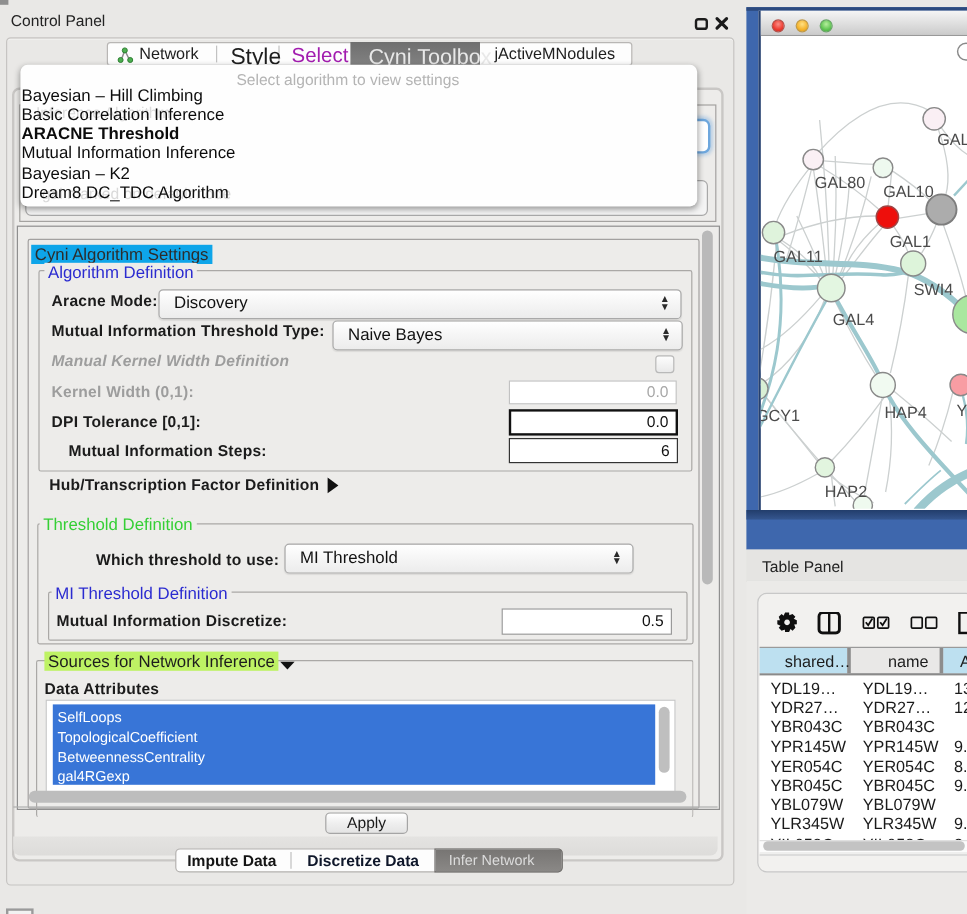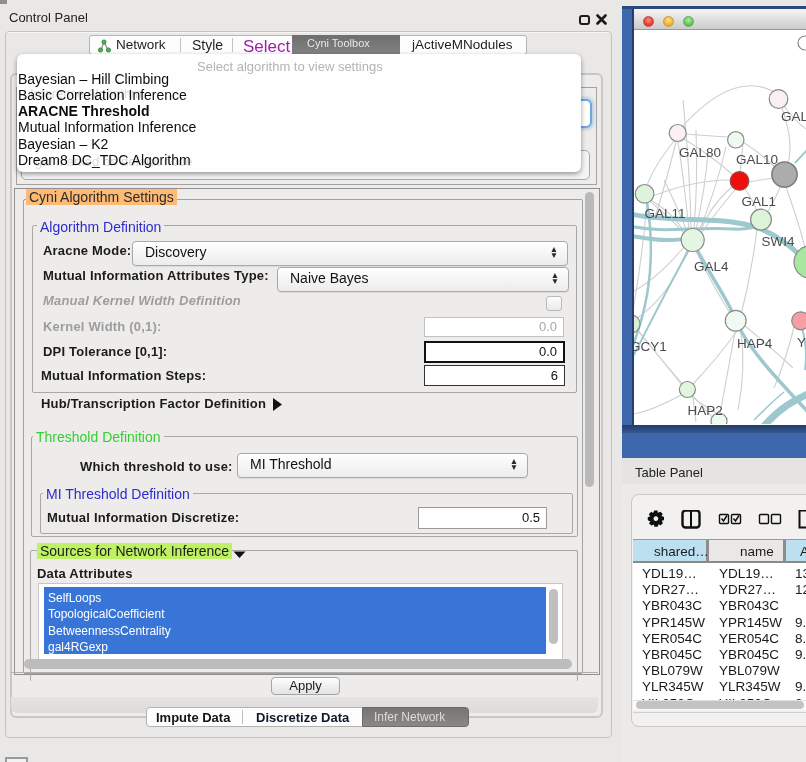--- a/index.html
+++ b/index.html
@@ -45,68 +45,68 @@
 <div class="abs" style="left:180px;top:38px;width:1px;height:14px;background:#c2c2c2;"></div>
 <div class="abs" style="left:232px;top:38px;width:1px;height:14px;background:#c2c2c2;"></div>
 <svg class="abs" style="left:97px;top:39px;" width="15" height="14" viewBox="0 0 15 14">
  <line x1="4" y1="11" x2="7" y2="3" stroke="#8a8a8a" stroke-width="1.2"></line>
  <line x1="7" y1="3" x2="11" y2="11" stroke="#8a8a8a" stroke-width="1.2"></line>
  <circle cx="7" cy="3" r="2.1" fill="#4caf50" stroke="#2e7d32" stroke-width=".8"></circle>
  <circle cx="3.5" cy="11" r="2.1" fill="#4caf50" stroke="#2e7d32" stroke-width=".8"></circle>
  <circle cx="11.5" cy="11" r="2.1" fill="#4caf50" stroke="#2e7d32" stroke-width=".8"></circle>
 </svg>
 <div class="abs" style="left:116px;top:37px;font-size:13.5px;color:#1e1e1e;">Network</div>
-<div class="abs" style="left:192px;top:37px;font-size:14px;color:#1e1e1e;">Style</div>
+<div class="abs" style="left:192px;top:37px;font-size:19px;color:#1e1e1e;">Style</div>
 <div class="abs" style="left:243px;top:37px;font-size:17px;color:#a21caf;">Select</div>
-<div class="abs" style="left:307px;top:37px;font-size:11px;color:#e8e8e8;">Cyni Toolbox</div>
+<div class="abs" style="left:307px;top:37px;font-size:18px;color:#e8e8e8;">Cyni Toolbox</div>
 <div class="abs" style="left:412px;top:37px;font-size:13.5px;color:#1e1e1e;">jActiveMNodules</div>
 
 <div class="abs" style="left:14px;top:188px;width:584px;height:485px;border:1px solid #8f8f8f;background:#EDECEA;"></div>
 
 <div class="gbox" style="left:23px;top:199px;width:558px;height:473px;border-color:#a3a1a0;"></div>
-<div class="gtitle" style="left:26px;top:189px;font-size:14px;color:#2c2c2c;background:#fdba74;">Cyni Algorithm Settings</div>
+<div class="gtitle" style="left:26px;top:204px;font-size:14px;color:#2c2c2c;background:#0ea5e9;">Cyni Algorithm Settings</div>
 
 <div class="gbox" style="left:32px;top:225px;width:543px;height:166px;"></div>
 <div class="gtitle" style="left:37px;top:219px;color:#2b2bd0;background:#EDECEA;">Algorithm Definition</div>
 <div class="lbl abs" style="left:43px;top:243px;">Aracne Mode:</div>
 <div class="combo" style="left:132px;top:241px;width:434px;height:23px;">
  <span class="ct">Discovery</span>
  <span class="arr" style="right:8px;top:5px;">▲<br>▼</span>
 </div>
-<div class="lbl abs" style="left:43px;top:268px;">Mutual Information Attributes Type:</div>
+<div class="lbl abs" style="left:43px;top:268px;">Mutual Information Threshold Type:</div>
 <div class="combo" style="left:277px;top:267px;width:290px;height:23px;">
  <span class="ct">Naive Bayes</span>
  <span class="arr" style="right:8px;top:5px;">▲<br>▼</span>
 </div>
 <div class="lbl abs dis" style="left:43px;top:293px;font-style:italic;">Manual Kernel Width Definition</div>
 <div class="abs" style="left:546px;top:296px;width:14px;height:13px;border:1px solid #b9b9b9;border-radius:3px;background:linear-gradient(#fdfdfd,#e9e9e9);"></div>
 <div class="lbl abs dis" style="left:43px;top:319px;">Kernel Width (0,1):</div>
 <div class="field" style="left:424px;top:317px;width:140px;height:20px;border:1px solid #c2c2c2;color:#a8a8a8;line-height:18px;">0.0</div>
 <div class="lbl abs" style="left:43px;top:344px;">DPI Tolerance [0,1]:</div>
 <div class="field" style="left:424px;top:341px;width:141px;height:22px;border:2px solid #111;line-height:18px;">0.0</div>
-<div class="lbl abs" style="left:41px;top:368px;">Mutual Information Steps:</div>
+<div class="lbl abs" style="left:57px;top:368px;">Mutual Information Steps:</div>
 <div class="field" style="left:424px;top:365px;width:141px;height:21px;border:1px solid #333;line-height:19px;">6</div>
 
 <div class="lbl abs" style="left:41px;top:396px;">Hub/Transcription Factor Definition</div>
 <svg class="abs" style="left:271px;top:397px;" width="12" height="15">
     <path d="M2 1 L11 7.5 L2 14 Z" fill="#111"></path>
   </svg>
 
 <div class="gbox" style="left:31px;top:436px;width:545px;height:99px;"></div>
 <div class="gtitle" style="left:33px;top:429px;color:#35cf35;background:#EDECEA;">Threshold Definition</div>
 <div class="lbl abs" style="left:80px;top:459px;">Which threshold to use:</div>
 <div class="combo" style="left:237px;top:453px;width:289px;height:23px;">
  <span class="ct">MI Threshold</span>
  <span class="arr" style="right:8px;top:5px;">▲<br>▼</span>
 </div>
 
 <div class="gbox" style="left:40px;top:493px;width:531px;height:39px;"></div>
 <div class="gtitle" style="left:43px;top:486px;color:#2b2bd0;background:#EDECEA;">MI Threshold Definition</div>
 <div class="lbl abs" style="left:47px;top:510px;">Mutual Information Discretize:</div>
-<div class="field" style="left:418px;top:507px;width:129px;height:22px;border:1px solid #9a9a9a;line-height:20px;">0.5</div>
+<div class="field" style="left:418px;top:507px;width:142px;height:22px;border:1px solid #9a9a9a;line-height:20px;">0.5</div>
 
 <div class="gbox" style="left:30px;top:550px;width:546px;height:130px;border-bottom:none;"></div>
 <div class="gtitle" style="left:37px;top:543px;font-size:14px;color:#1d1d1d;background:#bef264;">Sources for Network Inference</div>
 <svg class="abs" style="left:233px;top:550px;" width="13" height="9">
     <path d="M0.5 1.5 L12.5 1.5 L6.5 8 Z" fill="#111"></path>
   </svg>
 <div class="lbl abs" style="left:37px;top:566px;">Data Attributes</div>
 
 <div class="abs" style="left:38px;top:583px;width:523px;height:76px;background:#ffffff;border:1px solid #c6c6c6;"></div>
 <div class="abs" style="left:44px;top:587px;width:502px;height:67px;background:#3875D7;"></div>

